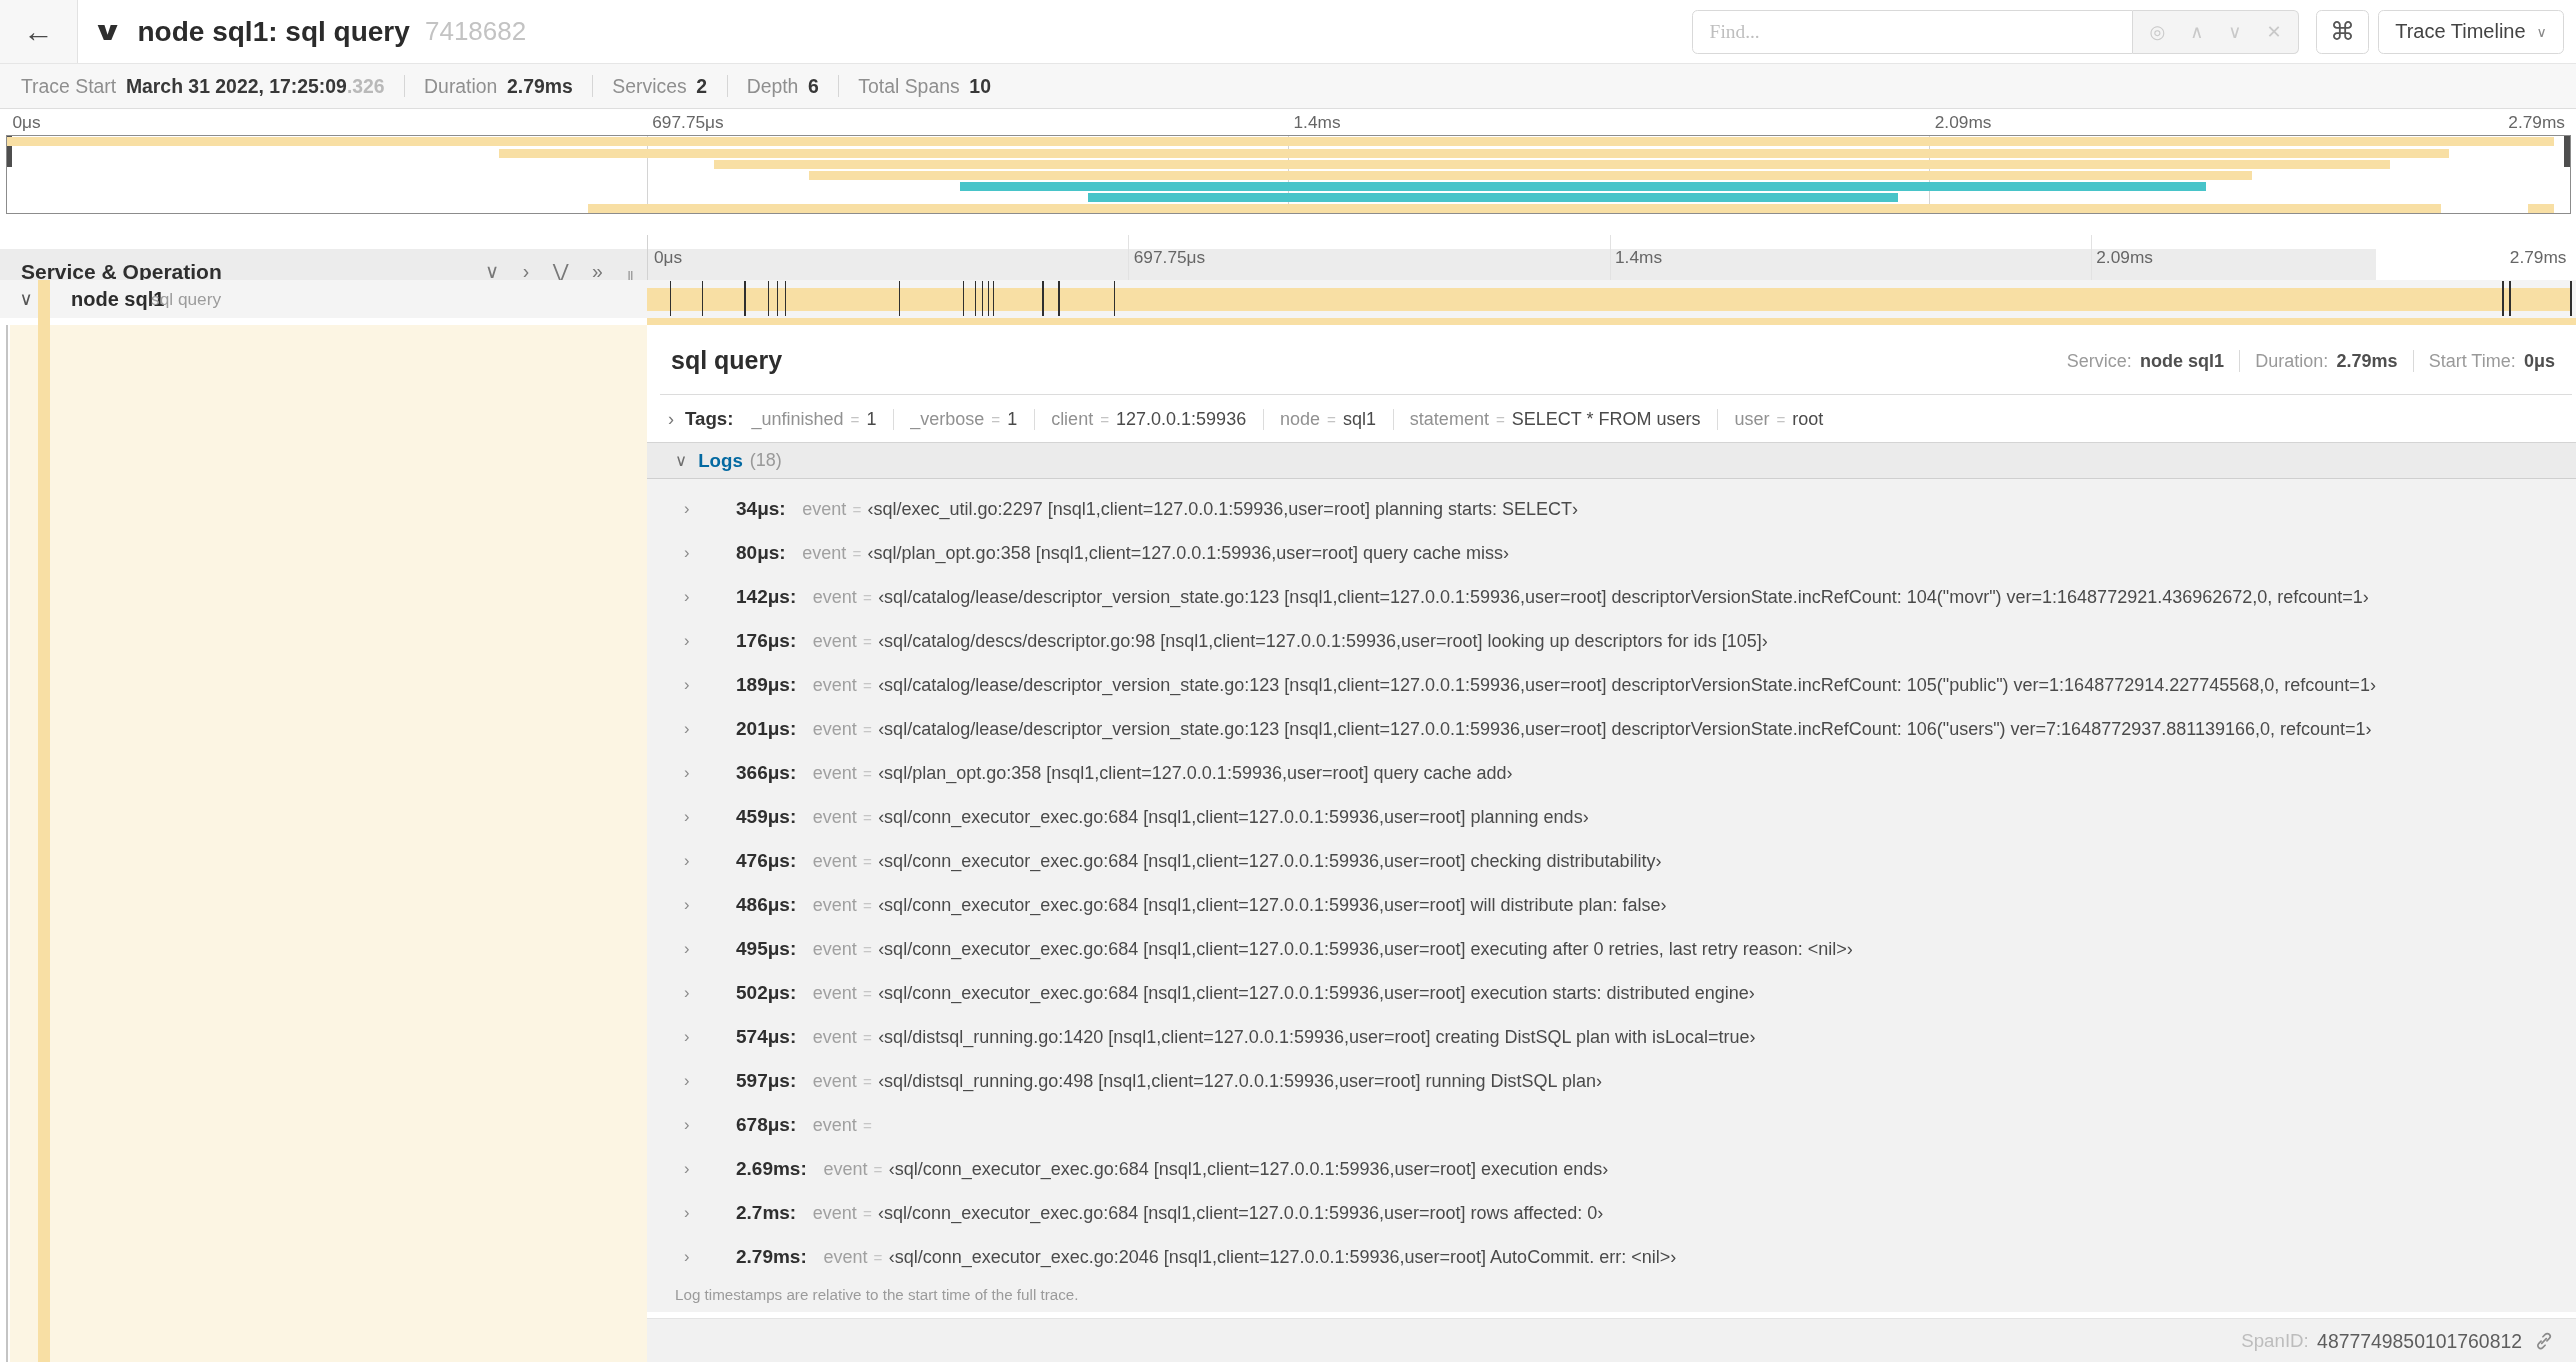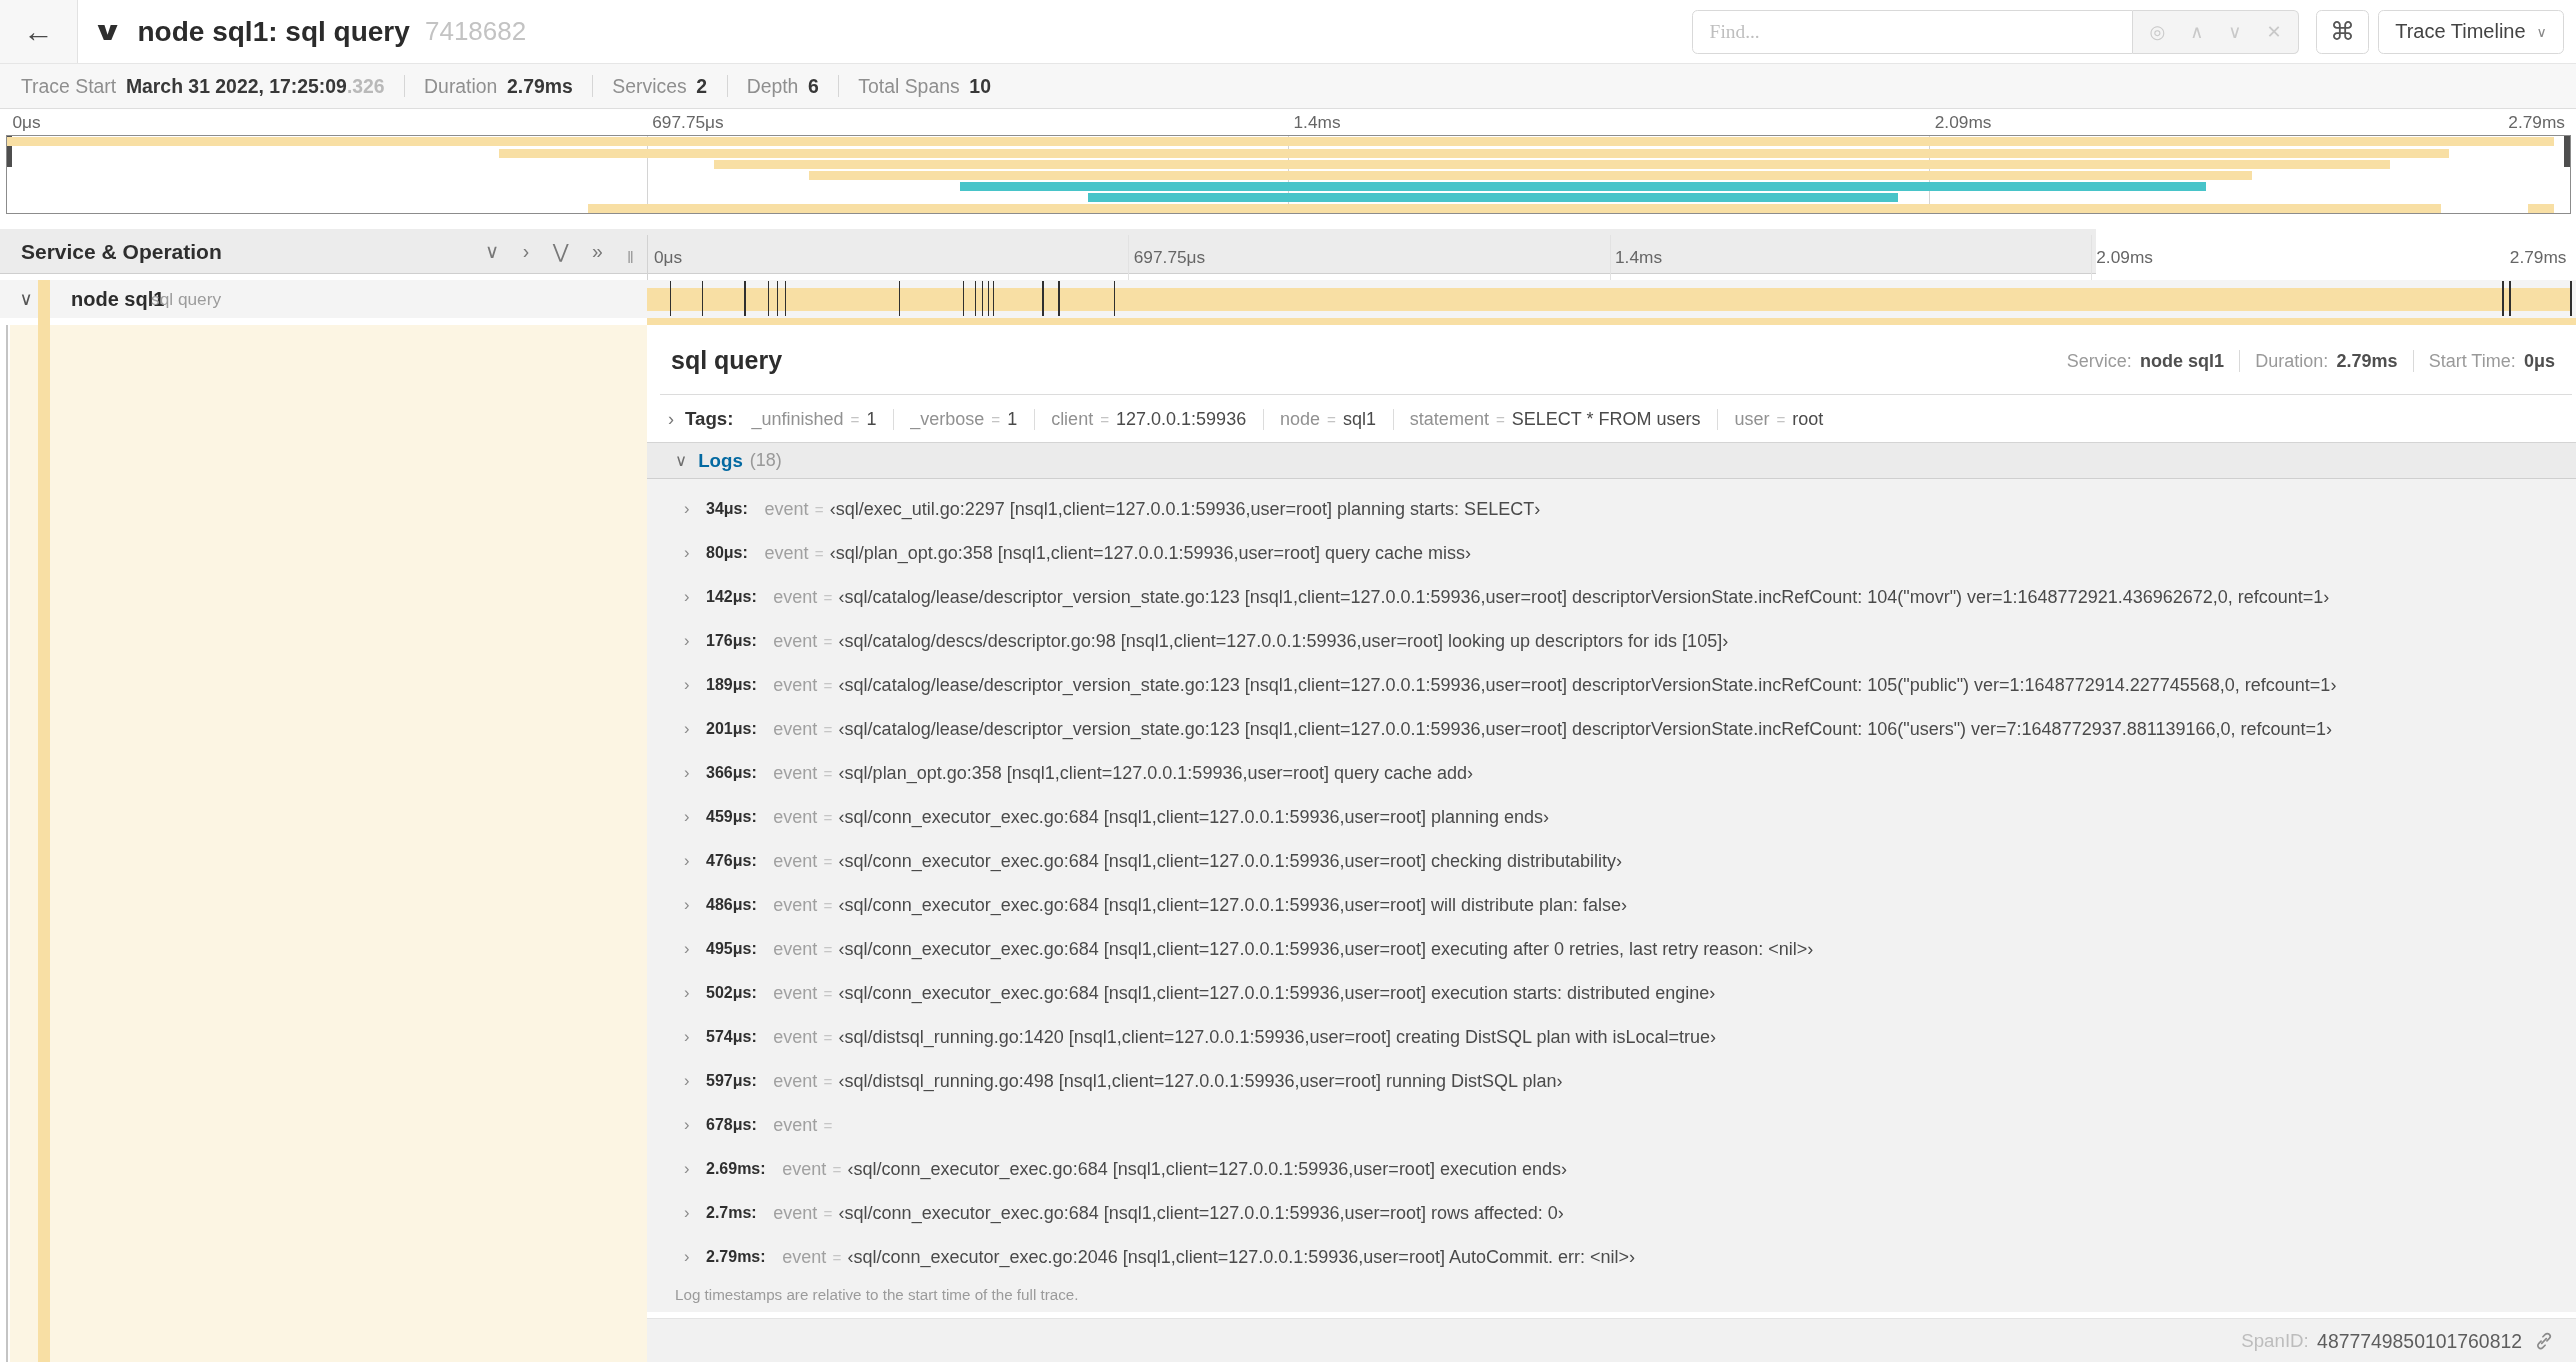--- a/index.html
+++ b/index.html
@@ -44,21 +44,21 @@
   
   .mm-labels { position:absolute; left:5.5px; top:111px; width:2565px; height:23.5px; }
   .tick-label { position:absolute; top:0; font-size:17.3px; color:#666; line-height:23.5px; white-space:nowrap; }
   .mm-canvas { position:absolute; left:5.5px; top:135px; width:2565px; height:79px; background:#fff;
                border:0.7px solid #8c8c8c; }
   .mm-grid { position:absolute; top:0; bottom:0; width:0.7px; background:#d4d4d4; }
   .mm-bar { position:absolute; height:9px; }
   .scrub { position:absolute; top:0; width:5.5px; height:31px; background:#4e4e4e; cursor:ew-resize; }
 
   
-  .tl-header { position:absolute; left:0; top:229px; width:2096px; height:45px; background:#ececec;
+  .tl-header { position:absolute; left:0; top:249px; width:2376px; height:45px; background:#ececec;
                border-bottom:0.7px solid #cfcfcf;text-decoration:underline; }
   .sop-title { position:absolute; left:21px; top:0; line-height:45px; font-size:21px; font-weight:bold; color:#2e2e2e; }
   .sop-icons { position:absolute; left:485px; top:0; height:45px; display:flex; align-items:center; gap:23.5px;
                color:#787878; font-size:19.4px; }
   .sop-icons span { cursor:pointer; }
   .col-resizer { position:absolute; left:627px; top:19.4px; font-size:16.6px; color:#9a9a9a; cursor:col-resize; }
   .ruler-labels { position:absolute; left:647px; top:235px; width:1925px; height:45px; }
   .ruler-labels .tick-label { line-height:45px; }
   .col-divider { position:absolute; left:647px; top:235px; width:0.7px; height:90px; background:#d2d2d2; }
   .tl-grid { position:absolute; left:647px; top:235px; width:1925px; height:90px; pointer-events:none; }
@@ -102,21 +102,21 @@
                border-top:0.7px solid #d4d4d4; border-bottom:0.7px solid #cfcfcf; display:flex;
                align-items:center; cursor:pointer; }
   .logs-expander { margin-left:28px; color:#6f6f6f; font-size:16.6px; }
   .logs-label { font-weight:bold; font-size:18.7px; color:#0369a1; margin-left:11px;text-align:center; }
   .logs-count { color:#999; font-size:18px; margin-left:7px; }
 
   .logs-body { position:absolute; left:0; top:154px; width:100%; height:833px; background:#f2f2f2;
                padding-top:8.3px; overflow:hidden; }
   .log-row { height:44px; display:flex; align-items:center; padding-left:37px; white-space:nowrap; cursor:pointer; }
   .log-chev { color:#8a8a8a; font-size:16.6px; width:22px; }
-  .log-t { font-weight:bold; color:#2f2f2f; font-size:16px; margin-right:16.6px; }
+  .log-t { font-weight:bold; color:#2f2f2f; font-size:19px; margin-right:16.6px;margin-left:30px; }
   .log-key { color:#a0a0a0; font-size:18px; }
   .log-eq { color:#c6c6c6; font-size:15.2px; margin:0 6.2px; }
   .log-value { color:#4a4a4a; font-size:18px; }
   .logs-note { margin-top:7px; padding-left:28px; font-size:15.2px; color:#9b9b9b; }
 
   .panel-sep { position:absolute; left:0; top:993px; width:100%; height:1.4px; background:#e3e3e3; }
   .spanid-strip { position:absolute; left:0; top:994px; bottom:0; width:100%; background:#f1f1f1;
                   display:flex; align-items:center; justify-content:flex-end; padding-right:21px; }
   .spanid-label { color:#bdbdbd; font-size:18.7px; margin-right:8.3px; }
   .spanid-value { color:#5d5d5d; font-size:19.4px; }

